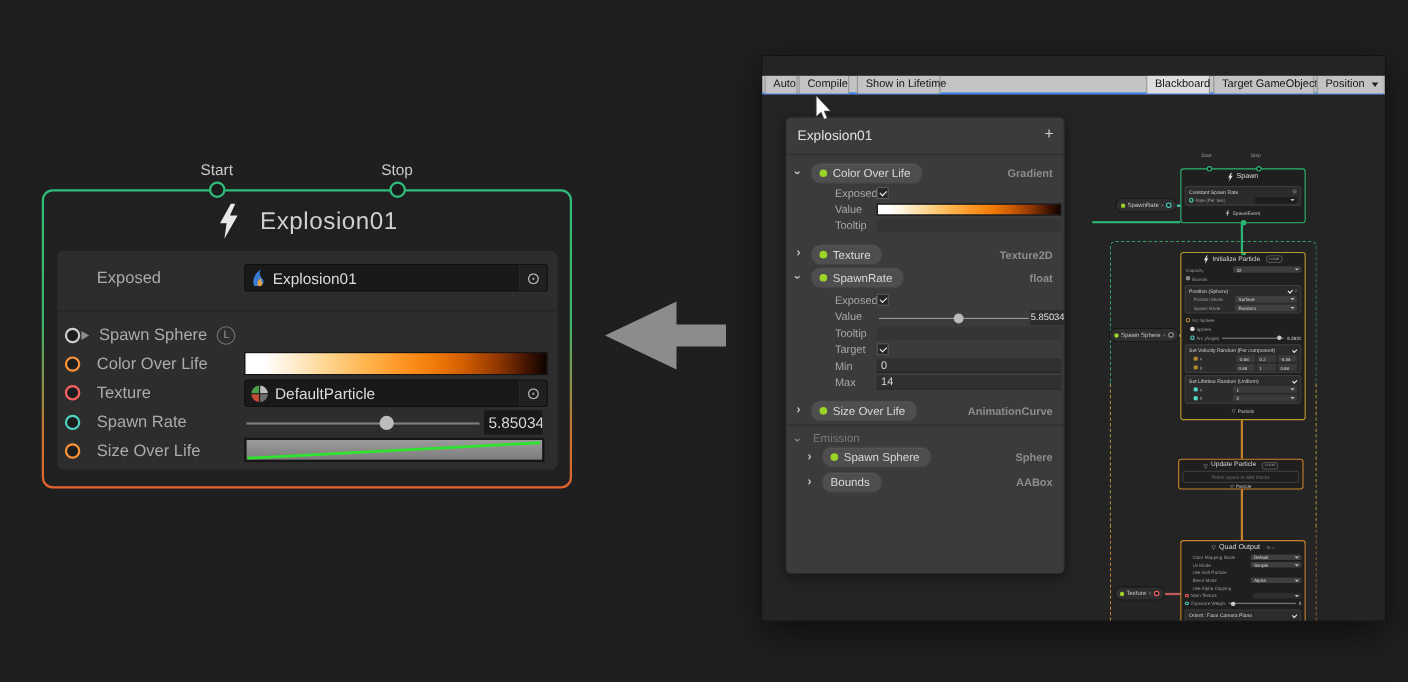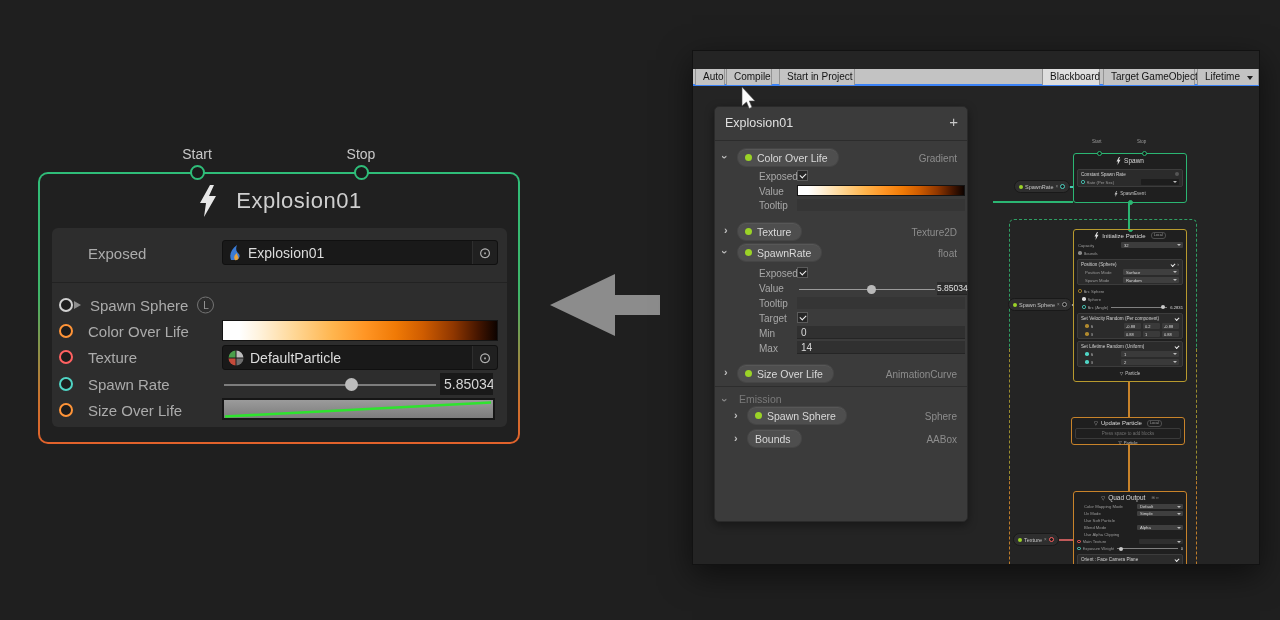--- a/index.html
+++ b/index.html
@@ -44,21 +44,21 @@
 
   
   .bboard{position:absolute;left:21px;top:20px;width:254px;height:416px;background:#3b3b3b;border:1px solid #2a2a2a;border-radius:5px;box-shadow:0 3px 10px rgba(0,0,0,.4);box-sizing:border-box;}
   .bbhead{position:absolute;left:0;top:0;right:0;height:33px;border-bottom:1px solid #2c2c2c;}
   .bbtitle{position:absolute;left:10px;top:9px;font-size:12.5px;color:#e0e0e0;}
   .bbplus{position:absolute;right:9px;top:6px;font-size:15px;color:#c9c9c9;}
   .chev{position:absolute;font-size:11px;color:#c0c0c0;line-height:10px;font-weight:bold;}
   .chev.down{transform:rotate(90deg);}
   .pill{position:absolute;height:17px;background:#4e4e4e;border:1px solid #454545;border-radius:9px;display:flex;align-items:center;gap:5px;padding:0 10px 0 7px;font-size:10.5px;color:#d9d9d9;box-shadow:inset 0 1px 0 rgba(255,255,255,.05);}
   .gdot{width:7px;height:7px;border-radius:50%;background:#9bd327;}
-  .ptype{position:absolute;right:10px;font-size:10px;color:#8d8d8d;}
+  .ptype{position:absolute;right:10px;font-size:10px;color:#8d8d8d;font-weight:bold;}
   .sublab{position:absolute;left:27px;font-size:10px;color:#a8a8a8;padding-left:17px;}
   .bbfield{position:absolute;left:82px;width:168px;height:13px;background:#303030;border-bottom:1px solid #252525;font-size:10px;color:#d8d8d8;line-height:13px;padding-left:4px;box-sizing:border-box;}
   .cbox{position:absolute;left:82px;width:11px;height:11px;background:#262626;border:1px solid #5a5a5a;box-sizing:border-box;}
   .tick{position:absolute;left:2px;top:2px;width:5px;height:3px;border-left:1.5px solid #f0f0f0;border-bottom:1.5px solid #f0f0f0;transform:rotate(-45deg);}
 
   
   .gnode{position:absolute;background:#1f1f1f;border-radius:3px;box-sizing:border-box;}
   .ghdr{display:flex;align-items:center;justify-content:center;gap:3px;height:11px;color:#dadada;font-size:6.5px;}
   .tag{font-size:3.8px;color:#9a9a9a;border:1px solid #4e4e4e;border-radius:3px;padding:0 2px;line-height:5px;margin-left:2px;}
   .blk{background:#2b2b2b;border:1px solid #3c3c3c;border-radius:2px;margin:2px 3px;}
@@ -171,25 +171,25 @@
 <svg class="a" style="left:545px;top:271px;" width="118" height="68">
   <polygon points="5,34 70,3 70,24 115,24 115,44 70,44 70,65" fill="#8c8c8c"></polygon>
 </svg>
 
 <div class="a uwin">
 
 
   <div class="toolbar">
     <div class="tbtn" style="left:2px;width:30px;">Auto</div>
     <div class="tbtn" style="left:33px;width:46px;">Compile</div>
-    <div class="tbtn" style="left:86px;width:76px;">Start in Project</div>
+    <div class="tbtn" style="left:86px;width:76px;">Show in Lifetime</div>
     <div class="tbtn" style="left:349px;width:58px;background:#dedede;">Blackboard</div>
     <div class="tbtn" style="left:410px;width:92px;">Target GameObject</div>
     <div class="tbtn" style="left:504px;width:62px;">
-      <span>Lifetime</span>
+      <span>Position</span>
       <span style="display:inline-block;margin-left:4px;border-left:3px solid transparent;border-right:3px solid transparent;border-top:4px solid #222;"></span>
     </div>
   </div>
 
   <div class="graph">
 
     <svg class="a" style="left:48px;top:1px;z-index:50;" width="16" height="24">
       <path d="M1 0 L1 19 L5.5 15 L8.2 21.5 L11 20.3 L8.3 14 L14 14 Z" fill="#fcfcfc" stroke="#4a4a4a" stroke-width=".6"></path>
     </svg>
 

